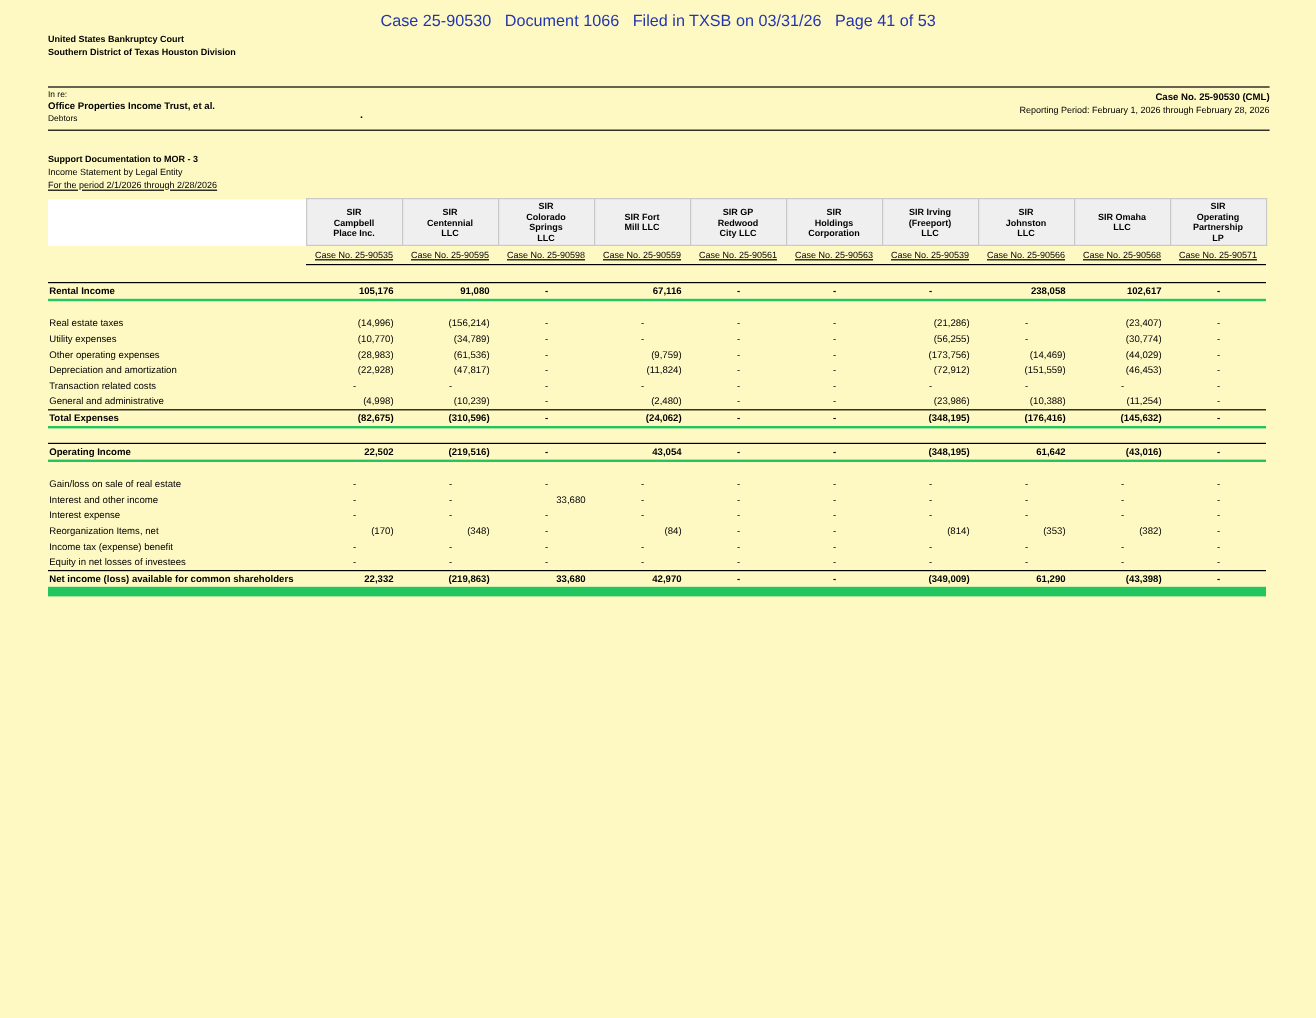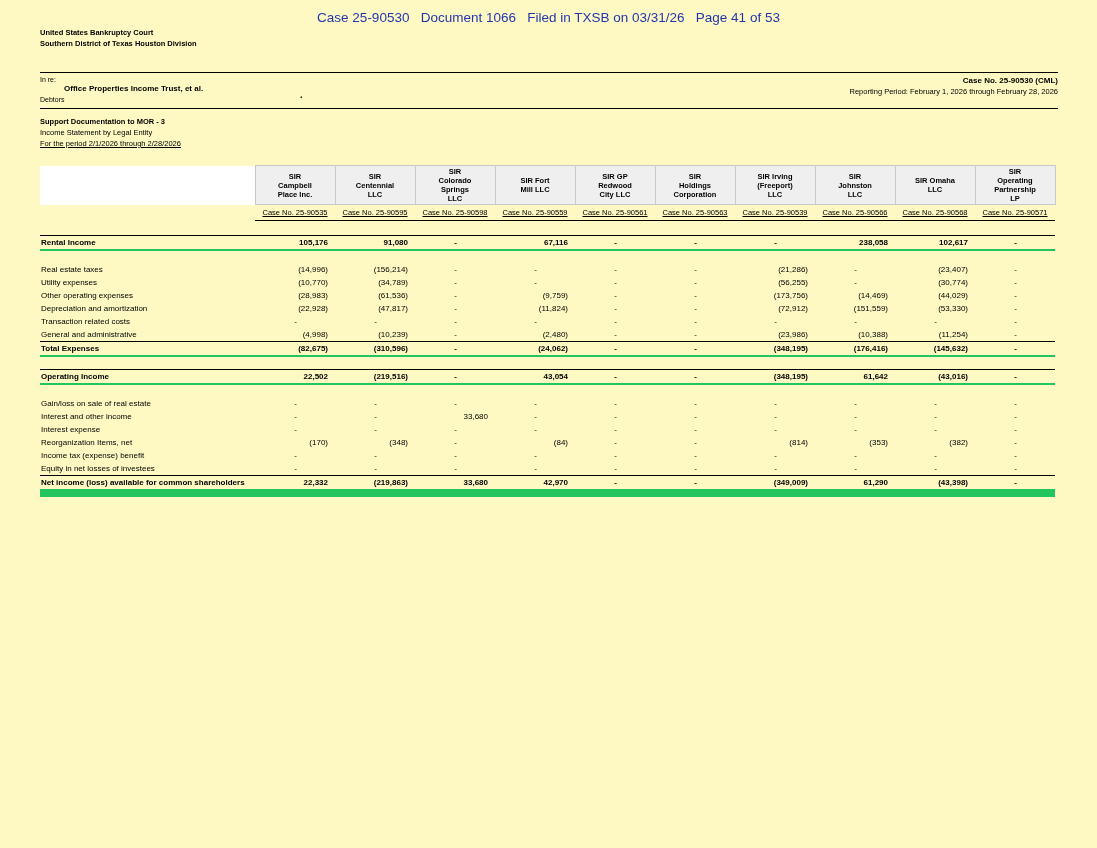--- a/index.html
+++ b/index.html
@@ -23,28 +23,28 @@
     position:absolute; top:28px; left:40px;
     font-size:7.5px; font-weight:bold; line-height:1.45;
   }
   .case-band {
     position:absolute; top:72px; left:40px; width:1018px;
     border-top:1px solid #000; border-bottom:1px solid #000;
     display:flex; justify-content:space-between;
     padding:2px 0 3px 0;
   }
   .case-band .left  { font-size:7px; line-height:1.35; }
-  .case-band .left .debtor { font-size:8px; font-weight:bold;margin-left:24px; }
+  .case-band .left .debtor { font-size:8px; font-weight:bold; }
   .case-band .right { font-size:7.5px; text-align:right; line-height:1.45; }
   .case-band .right .caseno { font-size:8px; font-weight:bold; }
   .stray-dot {
     position:absolute; top:90px; left:300px; font-size:9px; font-weight:bold;
   }
   .doc-block {
-    position:absolute; top:117px; left:40px;
+    position:absolute; top:128px; left:40px;
     font-size:7.5px; line-height:1.45;
   }
   .doc-block .t1 { font-weight:bold; }
   .doc-block .t3 { text-decoration:underline; }
 
   .tablewrap { position:absolute; top:165px; left:40px; }
   table { border-collapse:collapse; table-layout:fixed; width:1015px; }
   th, td { margin:0; overflow:hidden; }
 
   th.ent {
@@ -212,21 +212,21 @@
           <tr class="datarow">
             <td class="lbl">Depreciation and amortization</td>
             <td class="val">(22,928)</td>
             <td class="val">(47,817)</td>
             <td class="val dash">-</td>
             <td class="val">(11,824)</td>
             <td class="val dash">-</td>
             <td class="val dash">-</td>
             <td class="val">(72,912)</td>
             <td class="val">(151,559)</td>
-            <td class="val">(53,330)</td>
+            <td class="val">(46,453)</td>
             <td class="val dash">-</td>
           </tr>
           <tr class="datarow">
             <td class="lbl">Transaction related costs</td>
             <td class="val dash">-</td>
             <td class="val dash">-</td>
             <td class="val dash">-</td>
             <td class="val dash">-</td>
             <td class="val dash">-</td>
             <td class="val dash">-</td>

